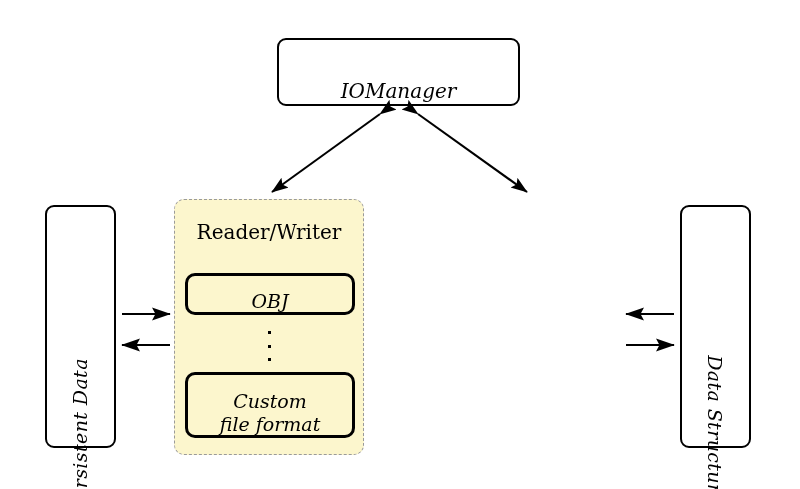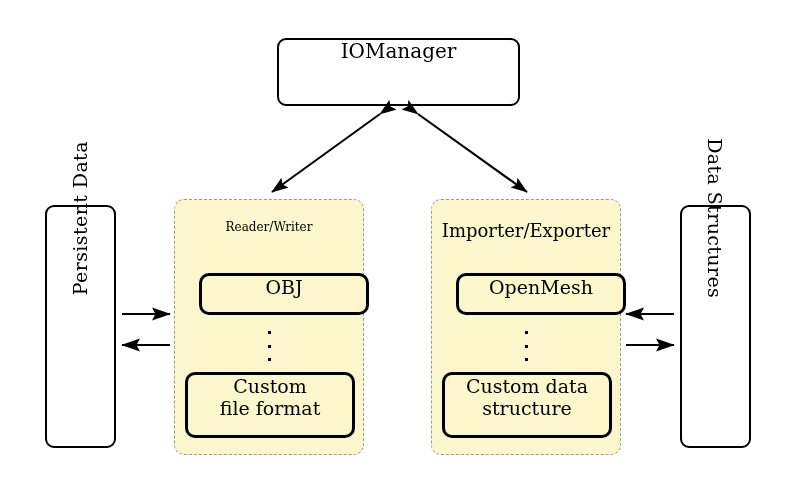--- a/index.html
+++ b/index.html
@@ -23,24 +23,25 @@
     background: #ffffff;
   }
 
   
   .node {
     position: absolute;
     box-sizing: border-box;
     border: 2.5px solid #000000;
     border-radius: 9px;
     display: flex;
-    align-items: flex-start;
+    align-items: flex-end;
     justify-content: center;
     text-align: center;
     line-height: 1.18;
+    font-style: italic;
   }
 
   
   .manager {
     left: 277px;
     top: 38px;
     width: 243px;
     height: 68px;
     background: #ffffff;
     font-size: 20px;
@@ -76,35 +77,35 @@
   }
   .group-left  { left: 174px; }
   .group-right { left: 431px; width: 190px; }
 
   .group-title {
     position: absolute;
     top: 20px;
     left: 0;
     width: 100%;
     text-align: center;
-    font-size: 12px;
+    font-size: 20px;
     white-space: nowrap;
   }
   .group-right .group-title { font-size: 18px; }
 
   
   .item {
     background: #fcf6cd;
     border-width: 3px;
     border-radius: 10px;
     font-size: 19px;
     left: 10px;
     width: 170px;
   }
-  .item-top    { top: 73px;  height: 42px; margin-left: 14px; }
+  .item-top    { top: 73px;  height: 42px; }
   .item-bottom { top: 172px; height: 66px; }
 
   
   .ellipsis {
     position: absolute;
     left: 0;
     width: 100%;
     top: 131px;
     display: flex;
     flex-direction: column;
@@ -157,37 +158,20 @@
       <i></i>
       <i></i>
       <i></i>
     </div>
 
     <div class="node item item-bottom">
       <span>Custom<br>file format</span>
     </div>
   </div>
 
-  <div class="group group-right">
-    <div class="group-title">Importer/Exporter</div>
-
-    <div class="node item item-top">
-      <span>OpenMesh</span>
-    </div>
-
-    <div class="ellipsis">
-      <i></i>
-      <i></i>
-      <i></i>
-    </div>
-
-    <div class="node item item-bottom">
-      <span>Custom data<br>structure</span>
-    </div>
-  </div>
 
   <svg class="arrows" viewBox="0 0 800 489" width="800" height="489">
     <defs>
       <marker id="ah" markerWidth="9" markerHeight="9" refX="7.6" refY="3.1" orient="auto" markerUnits="strokeWidth">
         <path d="M0,0.25 L8,3.1 L0,5.95 L1.5,3.1 Z" fill="#000000"></path>
       </marker>
       <marker id="ahs" markerWidth="10" markerHeight="10" refX="8.2" refY="3.3" orient="auto" markerUnits="strokeWidth">
         <path d="M0,0.3 L8.6,3.3 L0,6.3 L1.6,3.3 Z" fill="#000000"></path>
       </marker>
     </defs>

